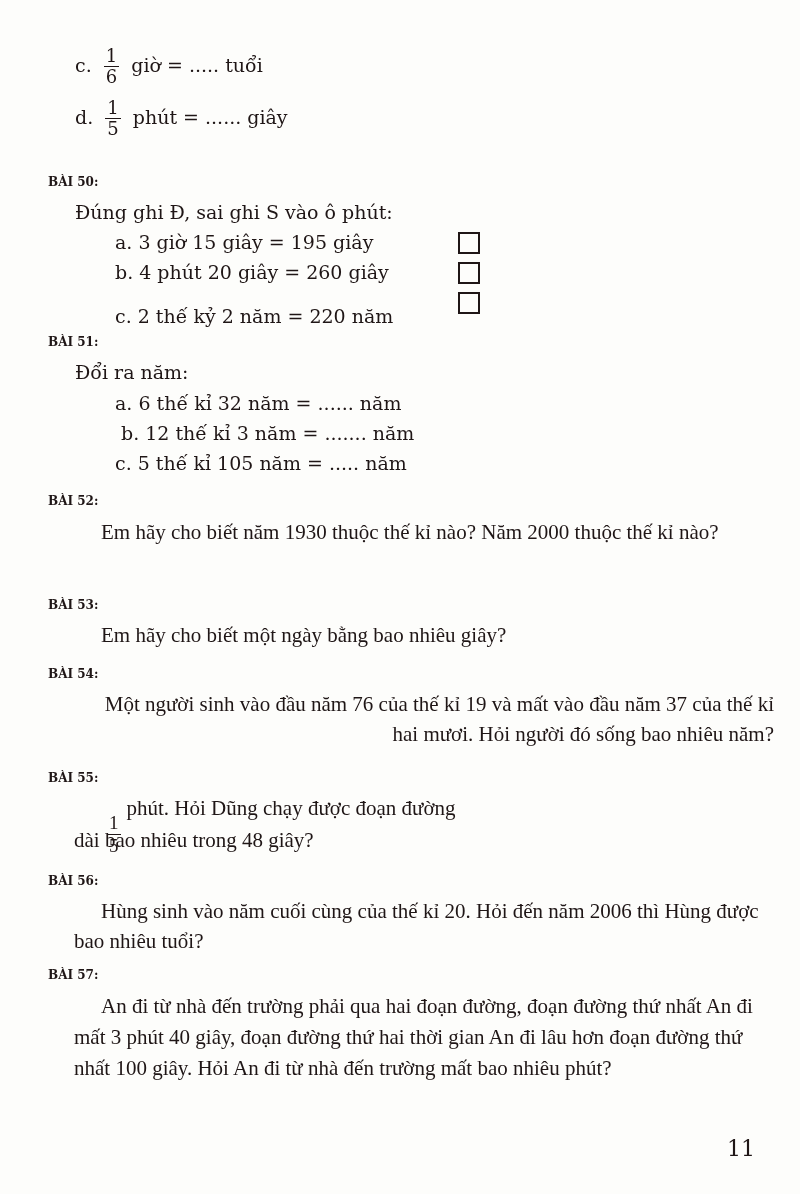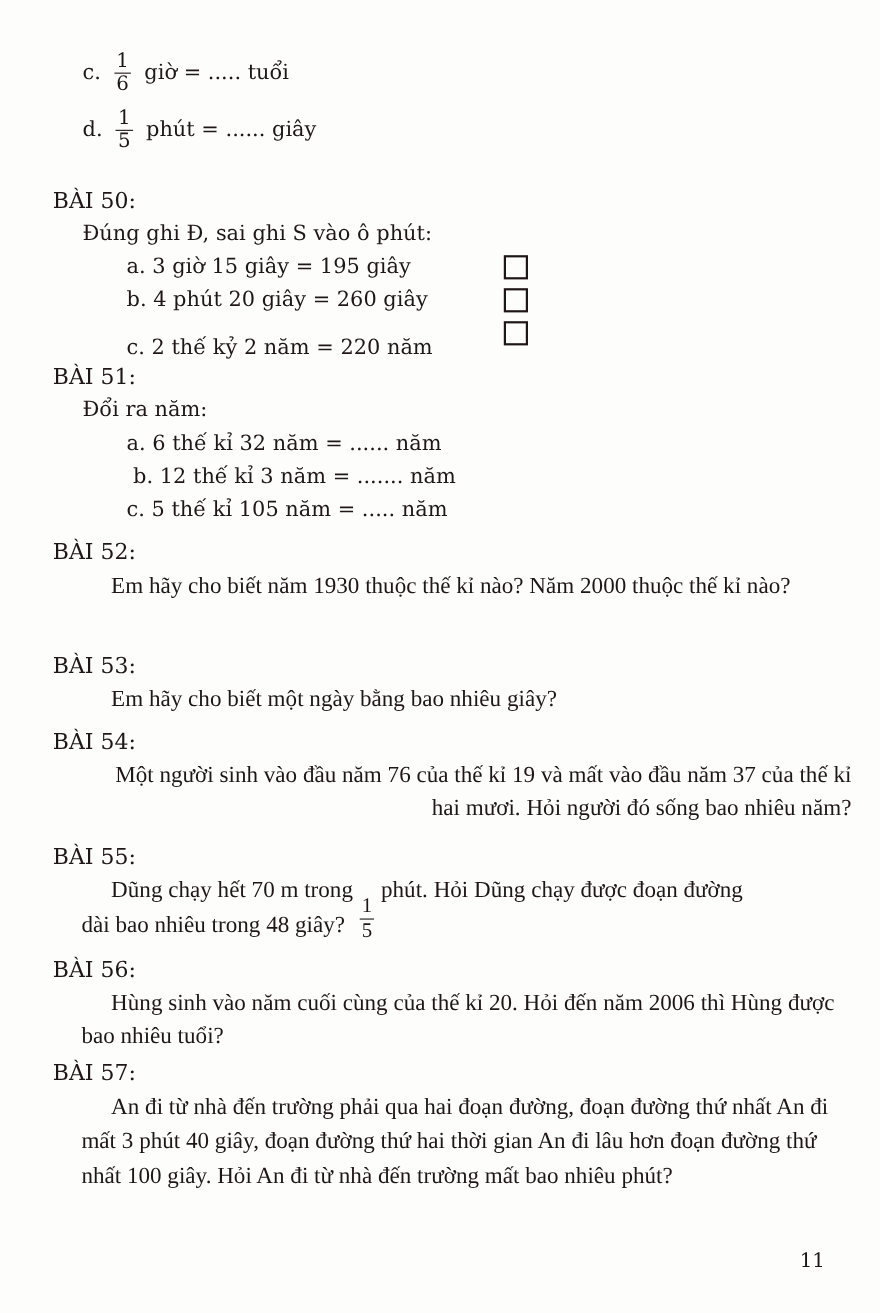--- a/index.html
+++ b/index.html
@@ -1,27 +1,27 @@
 <!DOCTYPE html>
 <html><head>
 <meta charset="utf-8">
 <style>
   html, body { margin: 0; padding: 0; }
   body {
     width: 800px; height: 1194px; background: #fdfdfb; position: relative; overflow: hidden;
     font-family: "DejaVu Serif", "Liberation Serif", serif; color: #1f1616;
   }
   .line { position: absolute; font-size: 19px; white-space: nowrap; line-height: 24px; }
-  .heading { position: absolute; font-size: 20px; font-weight: normal; white-space: nowrap; line-height: 24px; }
+  .heading { position: absolute; font-size: 12px; font-weight: bold; white-space: nowrap; line-height: 24px; }
   .para { position: absolute; font-family: "Liberation Serif", serif; font-size: 21px; line-height: 30px; left: 48px; width: 700px; margin-left: 26px; }
   .para .indent { display: inline-block; width: 27px; }
   .frac { display: inline-flex; flex-direction: column; align-items: center; vertical-align: middle; margin: 0 6px; font-size: 18px; line-height: 20px; }
   .frac .num { border-bottom: 1.5px solid #1f1616; padding: 0 2px; }
   .box { position: absolute; width: 18px; height: 18px; border: 2px solid #1f1616; background: transparent; }
-  .pagenum { position: absolute; font-size: 18px; }
+  .pagenum { position: absolute; font-size: 22px; }
 </style>
 </head>
 <body>
 
 <div class="line" style="left:75px; top:46px;">
   <span>c.</span>
   <span class="frac">
       <span class="num">1</span>
       <span>6</span>
     </span>
@@ -55,21 +55,21 @@
 <div class="para" style="top:517px;"><span class="indent"></span><span>Em hãy cho biết năm 1930 thuộc thế kỉ nào? Năm 2000 thuộc thế kỉ nào?</span></div>
 
 <div class="heading" style="left:48px; top:593px;">BÀI 53:</div>
 <div class="para" style="top:620px;"><span class="indent"></span><span>Em hãy cho biết một ngày bằng bao nhiêu giây?</span></div>
 
 <div class="heading" style="left:48px; top:662px;">BÀI 54:</div>
 <div class="para" style="top:689px;text-align:right;"><span class="indent"></span><span>Một người sinh vào đầu năm 76 của thế kỉ 19 và mất vào đầu năm 37 của thế kỉ hai mươi. Hỏi người đó sống bao nhiêu năm?</span></div>
 
 <div class="heading" style="left:48px; top:766px;">BÀI 55:</div>
 <div class="para" style="top:793px; line-height:30px;">
-  <span class="indent"></span><span>Dũng chạy hết 70 m trong</span><span class="frac" style="font-size:19px; line-height:22px; vertical-align:-14px;">
+  <span class="indent"></span><span class="frac" style="font-size:19px; line-height:22px; vertical-align:-14px;">
       <span class="num">1</span>
       <span>5</span>
     </span><span>phút. Hỏi Dũng chạy được đoạn đường</span>
 </div>
 <div class="para" style="top:825px;">dài bao nhiêu trong 48 giây?</div>
 
 <div class="heading" style="left:48px; top:869px;">BÀI 56:</div>
 <div class="para" style="top:896px;"><span class="indent"></span><span>Hùng sinh vào năm cuối cùng của thế kỉ 20. Hỏi đến năm 2006 thì Hùng được bao nhiêu tuổi?</span></div>
 
 <div class="heading" style="left:48px; top:963px;">BÀI 57:</div>

